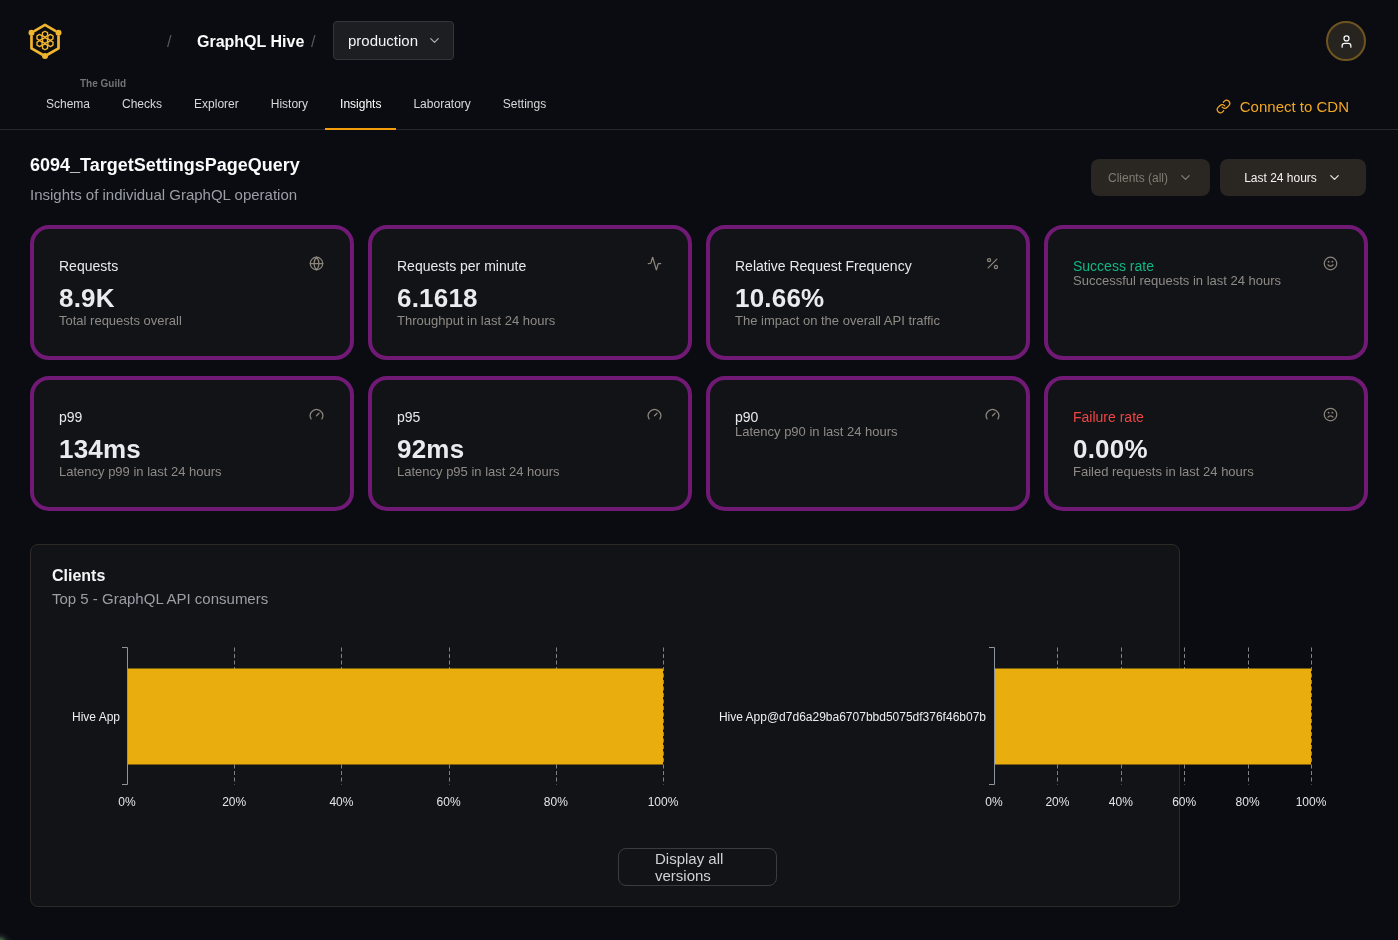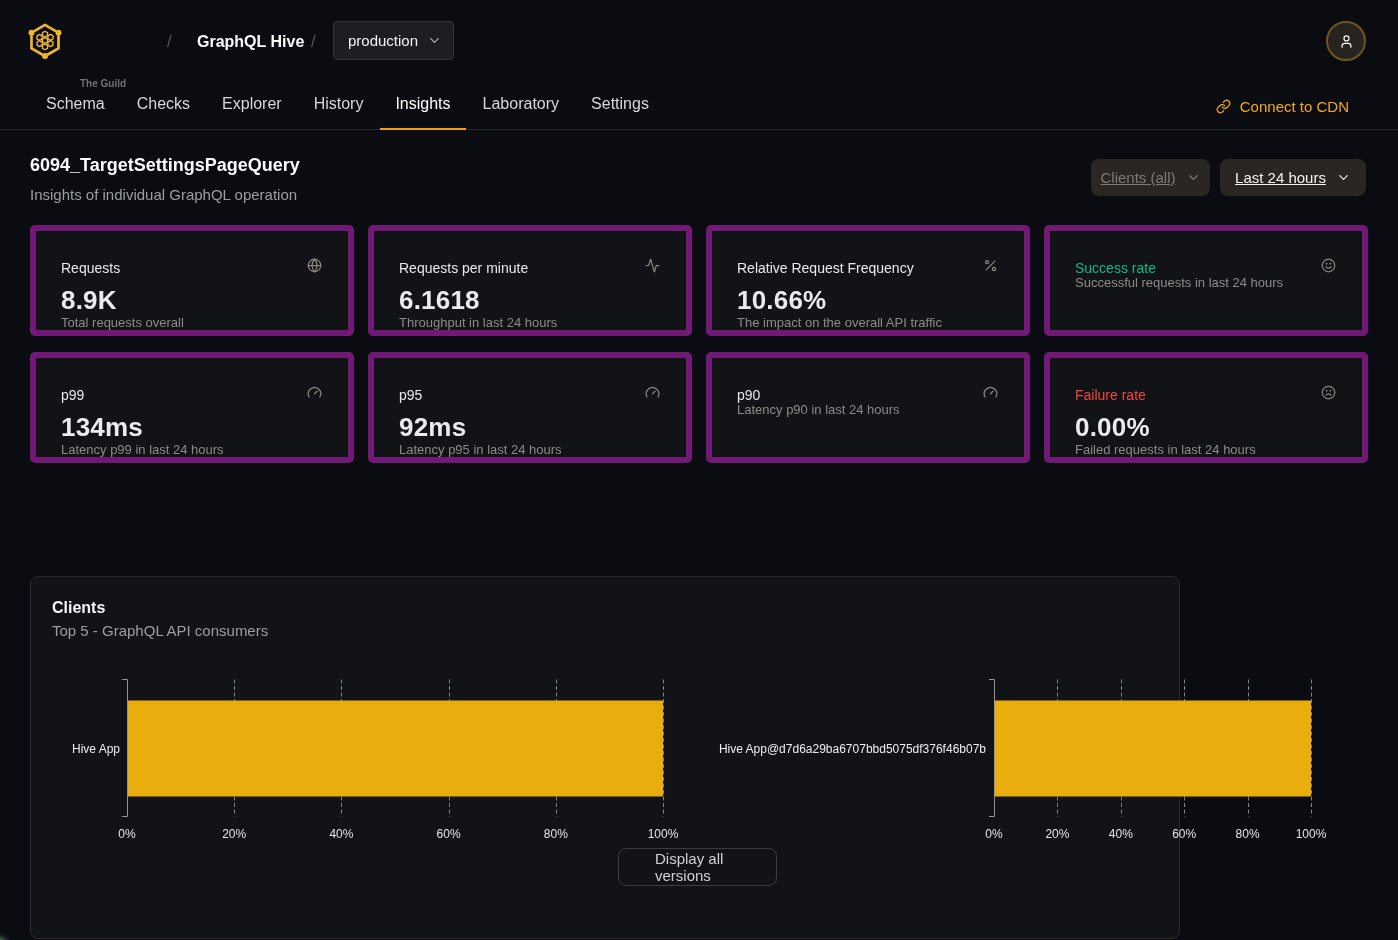--- a/index.html
+++ b/index.html
@@ -16,52 +16,52 @@
   .envsel { left:333px; top:21px; width:121px; height:39px; background:#1c1e21;
     border:1px solid #33353a; border-radius:4px; display:flex; align-items:center;
     padding-left:14px; color:#f2f3f4; font-size:15px; font-weight:400; }
   .envsel svg { margin-left:9px; }
   .avatar { left:1326px; top:21px; width:40px; height:40px; border-radius:50%;
     background:#272420; border:2px solid #6e551f; display:flex; align-items:center; justify-content:center;}
 
   
   .nav { left:0; top:82px; width:1398px; height:48px; border-bottom:1px solid #26282d;
     display:flex; padding-left:30px; }
-  .tab { height:48px; padding:0 16px 5px 16px; display:flex; align-items:center; font-size:16px;
+  .tab { height:48px; padding:0 16px 5px 16px; display:flex; align-items:center; font-size:12px;
     color:#d6d8da; position:relative; }
   .tab.active { color:#ffffff; }
   .tab.active:after { content:""; position:absolute; left:1px; right:1px; bottom:0;
     height:2px; background:#f59e0b; }
   .cdn { right:49px; top:98px; display:flex; align-items:center; gap:9px;
     color:#f4a821; font-size:15px; }
 
   
   .ptitle { left:30px; top:155px; font-size:18px; font-weight:700; color:#fbfbfc; }
   .psub { left:30px; top:186px; font-size:15px; color:#9a9ea5; }
   .selbtn { top:159px; height:37px; background:#2a2622; border-radius:8px;
-    display:flex; align-items:center; justify-content:center; gap:10px; font-size:15px; font-weight:400;text-decoration:underline;}
+    display:flex; align-items:center; justify-content:center; gap:10px; font-size:12px; font-weight:400;}
   .selbtn.dis { left:1091px; width:119px; color:#817b74; }
   .selbtn.act { left:1220px; width:146px; color:#f4f3f2; }
 
   
-  .card { width:324px; height:111px; background:#121317; border:6px solid #701a75;
-    border-radius:5px; padding:29px 25px 0 25px; }
+  .card { width:324px; height:135px; background:#121317; border:4px solid #701a75;
+    border-radius:19px; padding:29px 25px 0 25px; }
   .card .crow { display:flex; justify-content:space-between; align-items:center; height:16px;}
   .card .ctitle { font-size:14px; color:#e8e9ea; }
   .card .ctitle.green { color:#10b981; }
   .card .ctitle.red { color:#ef4444; }
   .card .cicon { color:#8b857b; height:15px; position:relative; top:-3px; left:-1.5px; }
   .card .cnum { font-size:26px; font-weight:700; color:#e9ebee; margin-top:9px; letter-spacing:.2px;}
   .card .csub { font-size:13px; color:#8e8b86; margin-top:-1px; }
   .cardgrid { left:30px; top:225px; width:1338px; display:grid;
     grid-template-columns:repeat(4,1fr); gap:16px 14px; }
 
   
   .panel { left:30px; top:544px; width:1150px; height:363px; background:#121317;
-    border:1px solid #2e2b26; border-radius:8px;margin-top:32px; }
+    border:1px solid #2e2b26; border-radius:8px; }
   .panel .t { position:absolute; left:21px; top:22px; font-size:16px; font-weight:700; color:#f4f5f5;}
   .panel .s { position:absolute; left:21px; top:45px; font-size:15px; color:#9a9ea5; }
   .allver { left:618px; top:848px; width:159px; height:38px; border:1px solid #393c42;
     border-radius:8px; background:transparent; color:#cfd1d4; font-size:15px;
     display:flex; align-items:center; justify-content:center;padding-left:36px; }
 </style>
 </head>
 <body>
 
 <svg class="abs" style="left:27px;top:22px" width="36" height="38" viewBox="0 0 36 38">

